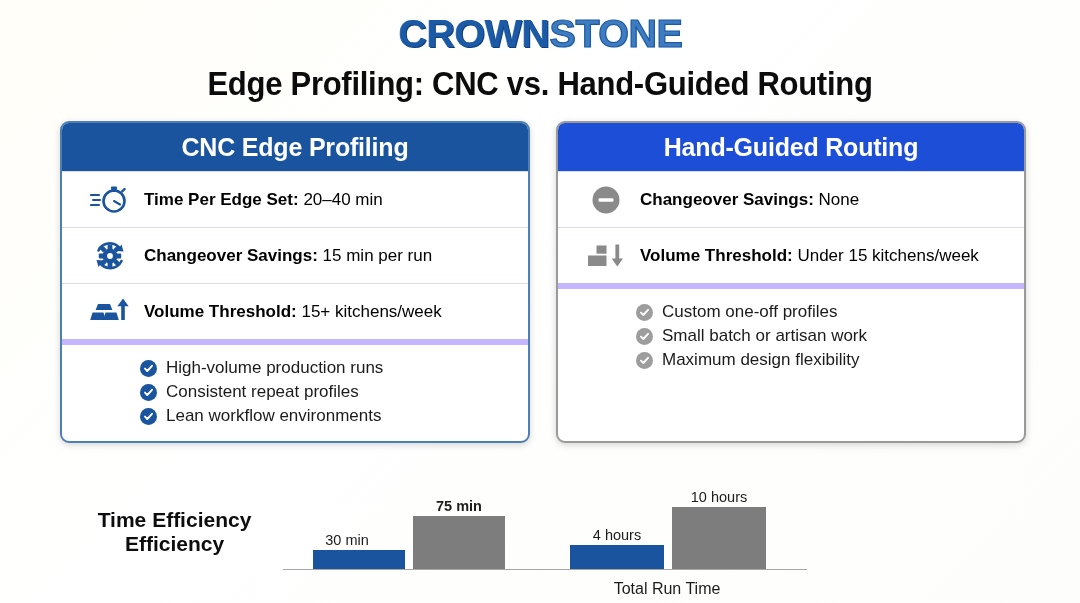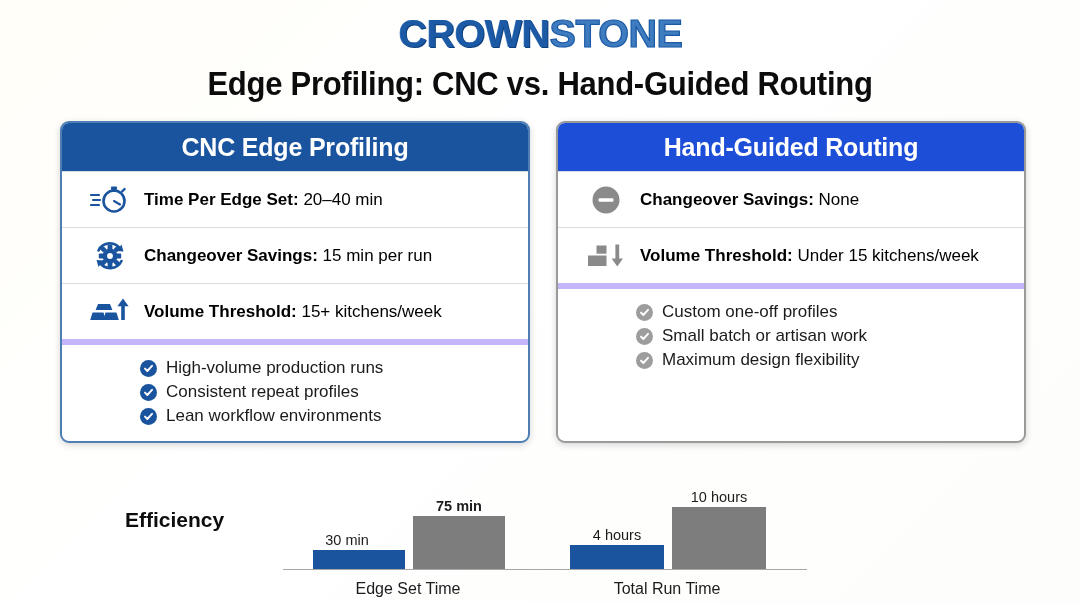--- a/index.html
+++ b/index.html
@@ -345,33 +345,33 @@
             </svg>
           </span>
         <span>Maximum design flexibility</span>
       </div>
     </div>
   </div>
 </div>
 
 <div class="chart-area">
   <div class="chart-title">
+    <div>Time Efficiency</div>
     <div>Efficiency</div>
   </div>
 
   <div class="plot">
     <div class="baseline"></div>
 
     <div class="bar b-blue" style="left:33px; width:92px; height:19px;"></div>
     <div class="bar-label" style="left:21px; width:92px; bottom:55px;">30 min</div>
 
     <div class="bar b-gray" style="left:133px; width:92px; height:53px;"></div>
     <div class="bar-label" style="left:133px; width:92px; bottom:89px;font-weight:bold;">75 min</div>
 
-    <div class="group-label" style="left:28px; width:200px;">Edge Set Time</div>
 
     <div class="bar b-blue" style="left:290px; width:94px; height:24px;"></div>
     <div class="bar-label" style="left:290px; width:94px; bottom:60px;">4 hours</div>
 
     <div class="bar b-gray" style="left:392px; width:94px; height:62px;"></div>
     <div class="bar-label" style="left:392px; width:94px; bottom:98px;">10 hours</div>
 
     <div class="group-label" style="left:287px; width:200px;">Total Run Time</div>
   </div>
 </div>

